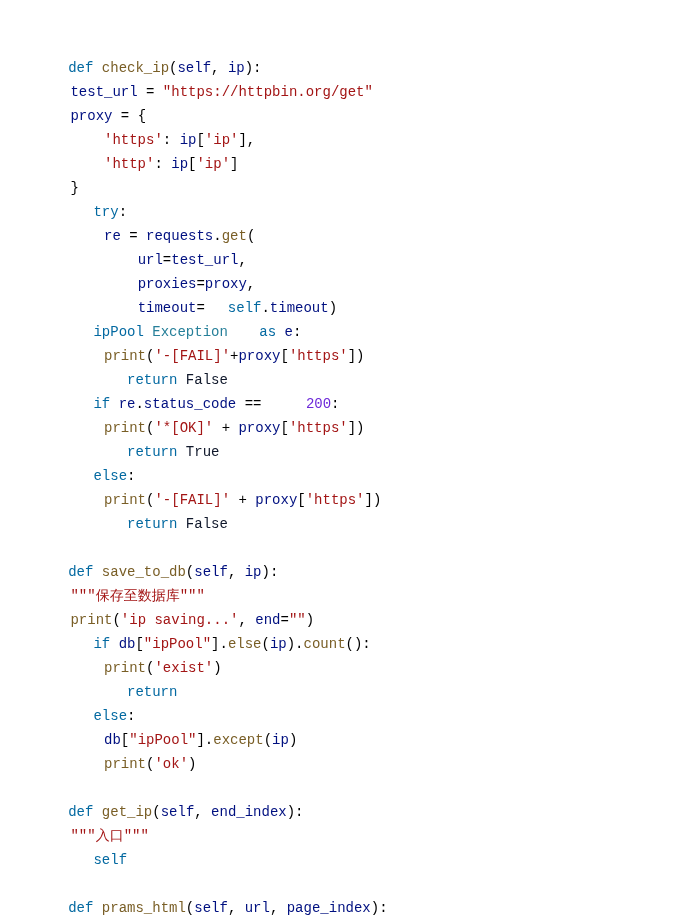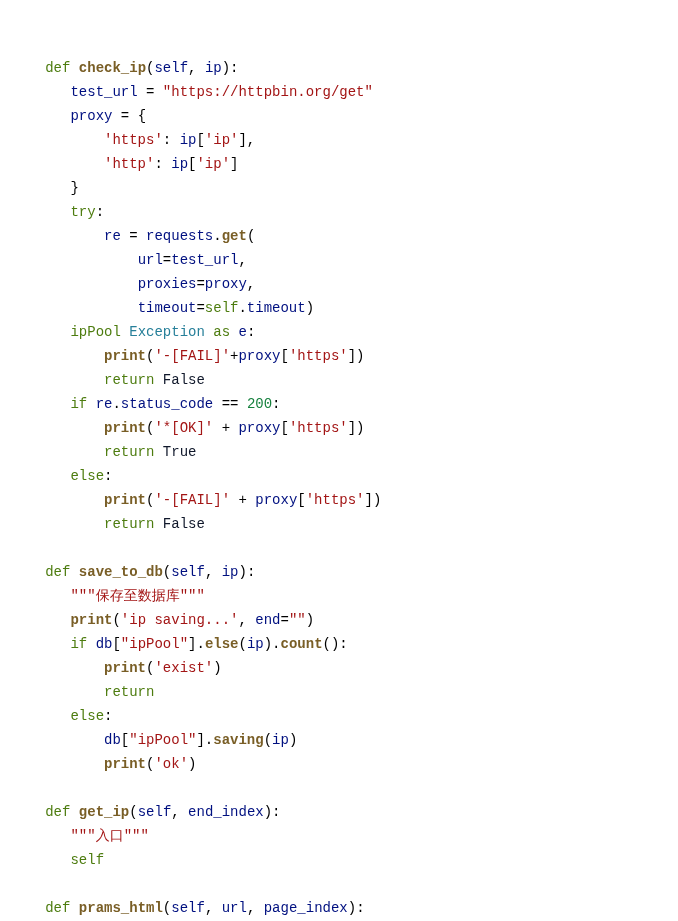--- a/index.html
+++ b/index.html
@@ -5,25 +5,25 @@
   body {
     margin: 0;
     padding: 8px 0 8px 20px;
     font-family: Consolas, "Courier New", monospace;
     font-size: 14px;
     line-height: 24px;
     color: #000;
     background: #fff;
     white-space: pre;
   }
-  .kw { color: #4d7c0f; }       
-  .fn { color: #795e26; font-weight: bold; }       
+  .kw { color: #0369a1; margin-left: 23px; }       
+  .fn { color: #795e26; }       
   .self { color: #001080; }          
   .str { color: #a31515; }      
-  .num { color: #15803d; }      
+  .num { color: #6d28d9; margin-left: 36px; }      
   .const { color: #0f172a; }     
   .cls { color: #267f99; text-align: center; }      
 </style>
 </head>
 <body>
 
 <div><span>   <span class="kw">def</span> <span class="fn">check_ip</span>(<span class="self">self</span>, <span class="self">ip</span>):</span>
 <span>      <span class="self">test_url</span><span> = </span><span class="str">"https://httpbin.org/get"</span></span>
 <span>      <span class="self">proxy</span><span> = {</span></span>
 <span>          <span class="str">'https'</span><span>: </span><span class="self">ip</span><span>[</span><span class="str">'ip'</span><span>],</span></span>
@@ -44,21 +44,21 @@
 <span>          <span class="fn">print</span><span>(</span><span class="str">'-[FAIL]'</span><span> + </span><span class="self">proxy</span><span>[</span><span class="str">'https'</span><span>])</span></span>
 <span>          <span class="kw">return</span> <span class="const">False</span></span>
 <span> </span>
 <span>   <span class="kw">def</span> <span class="fn">save_to_db</span>(<span class="self">self</span>, <span class="self">ip</span>):</span>
 <span>      <span class="str">"""保存至数据库"""</span></span>
 <span>      <span class="fn">print</span><span>(</span><span class="str">'ip saving...'</span><span>, </span><span class="self">end</span><span>=</span><span class="str">""</span><span>)</span></span>
 <span>      <span class="kw">if</span> <span class="self">db</span><span>[</span><span class="str">"ipPool"</span><span>].</span><span class="fn">else</span><span>(</span><span class="self">ip</span><span>).</span><span class="fn">count</span><span>():</span></span>
 <span>          <span class="fn">print</span><span>(</span><span class="str">'exist'</span><span>)</span></span>
 <span>          <span class="kw">return</span></span>
 <span>      <span class="kw">else</span><span>:</span></span>
-<span>          <span class="self">db</span><span>[</span><span class="str">"ipPool"</span><span>].</span><span class="fn">saving</span><span>(</span><span class="self">ip</span><span>)</span></span>
+<span>          <span class="self">db</span><span>[</span><span class="str">"ipPool"</span><span>].</span><span class="fn">except</span><span>(</span><span class="self">ip</span><span>)</span></span>
 <span>          <span class="fn">print</span><span>(</span><span class="str">'ok'</span><span>)</span></span>
 <span> </span>
 <span>   <span class="kw">def</span> <span class="fn">get_ip</span>(<span class="self">self</span>, <span class="self">end_index</span>):</span>
 <span>      <span class="str">"""入口"""</span></span>
 <span>      <span class="kw">self</span></span>
 <span> </span>
 <span>   <span class="kw">def</span> <span class="fn">prams_html</span>(<span class="self">self</span>, <span class="self">url</span>, <span class="self">page_index</span>):</span>
 
 </div>
 

